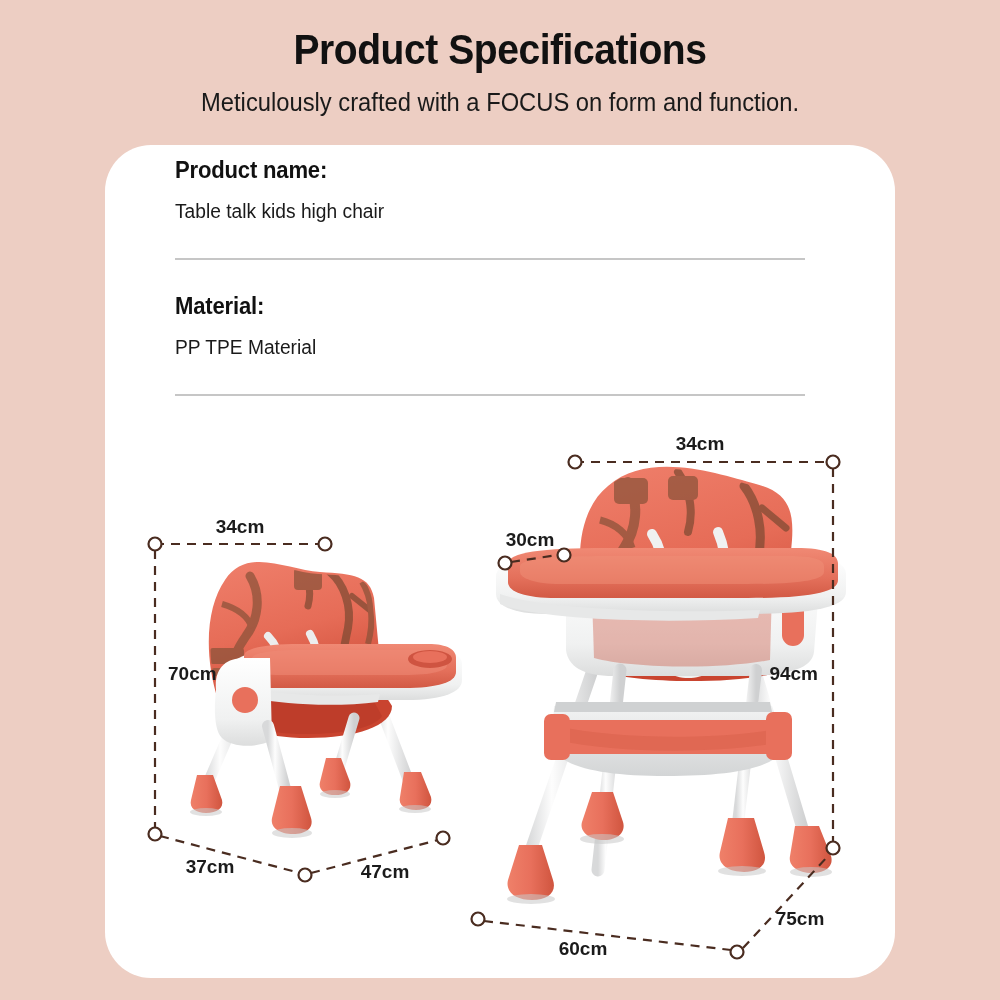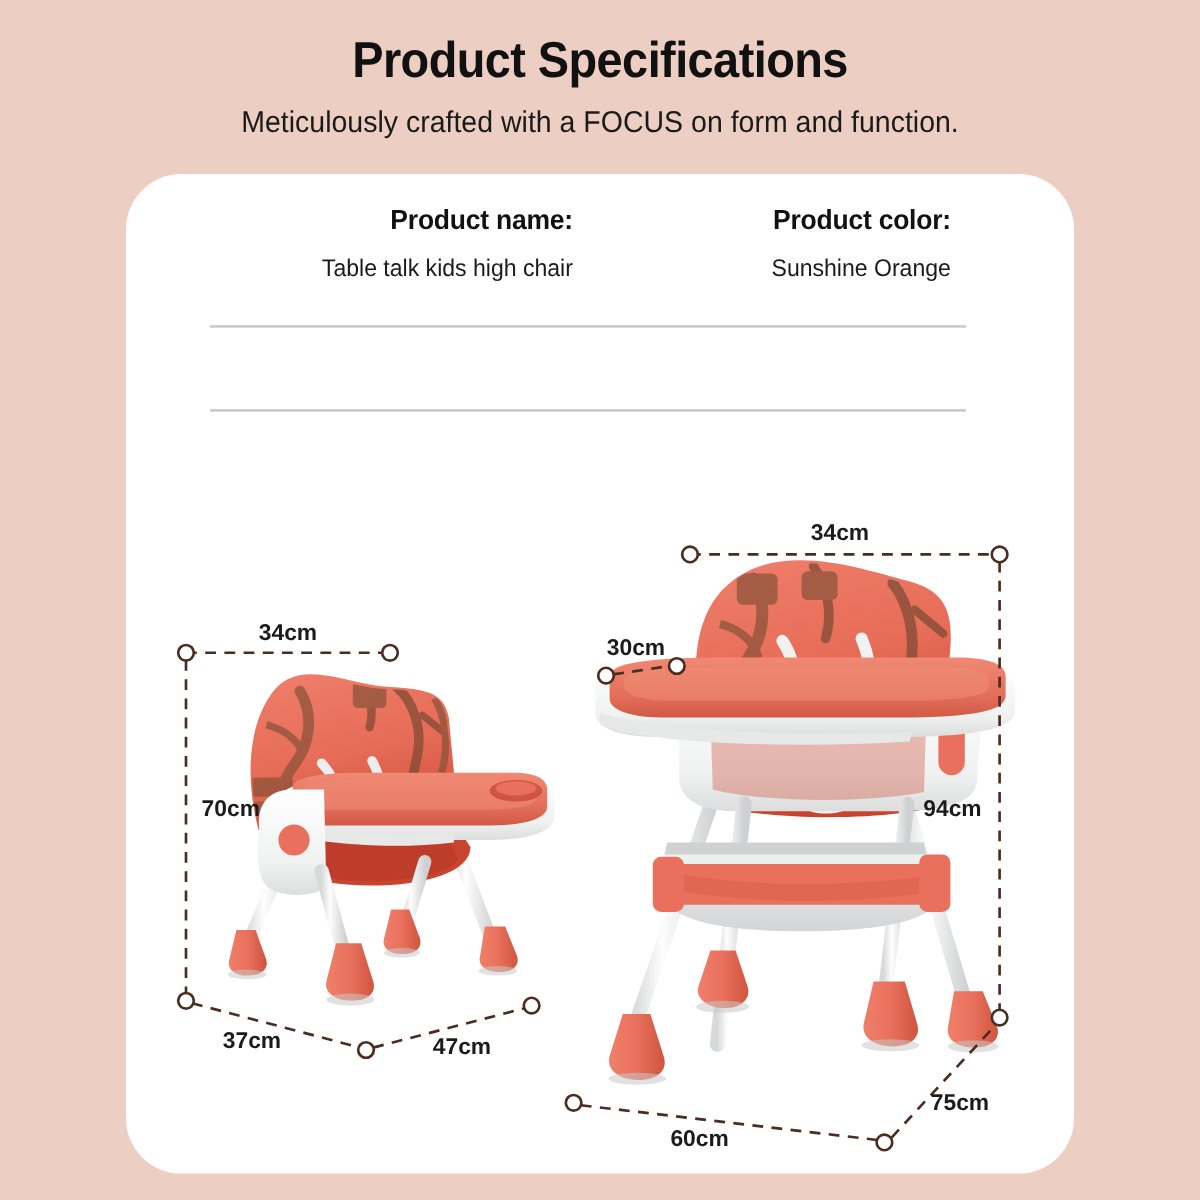--- a/index.html
+++ b/index.html
@@ -50,23 +50,22 @@
     width: 790px;
     height: 833px;
     background: #ffffff;
     border-radius: 46px;
   }
 
   
   .spec-table {
     position: absolute;
     left: 70px;
-    top: 25px;
+    top: 12px;
     width: 630px;
-    text-align: right;
   }
   .spec-row {
     display: flex;
     width: 630px;
   }
   .spec-cell {
     width: 315px;
     box-sizing: border-box;
   }
   .spec-label {
@@ -123,29 +122,29 @@
 
 <div class="spec-card">
 
   <div class="spec-table">
 
     <div class="spec-row">
       <div class="spec-cell">
         <div class="spec-label">Product name:</div>
         <div class="spec-value">Table talk kids high chair</div>
       </div>
+    </div>
+
+    <div class="spec-divider"></div>
+
+    <div class="spec-row">
       <div class="spec-cell">
-        <div class="spec-label">Product color:</div>
-        <div class="spec-value">Sunshine Orange</div>
+        <div class="spec-label">Material:</div>
+        <div class="spec-value">PP TPE Material</div>
       </div>
-    </div>
-
-    <div class="spec-divider"></div>
-
-    <div class="spec-row">
     </div>
 
     <div class="spec-divider last"></div>
 
   </div>
 </div>
 
 <div class="diagram-area">
 <svg width="1000" height="1000" viewBox="0 0 1000 1000" xmlns="http://www.w3.org/2000/svg">
 

